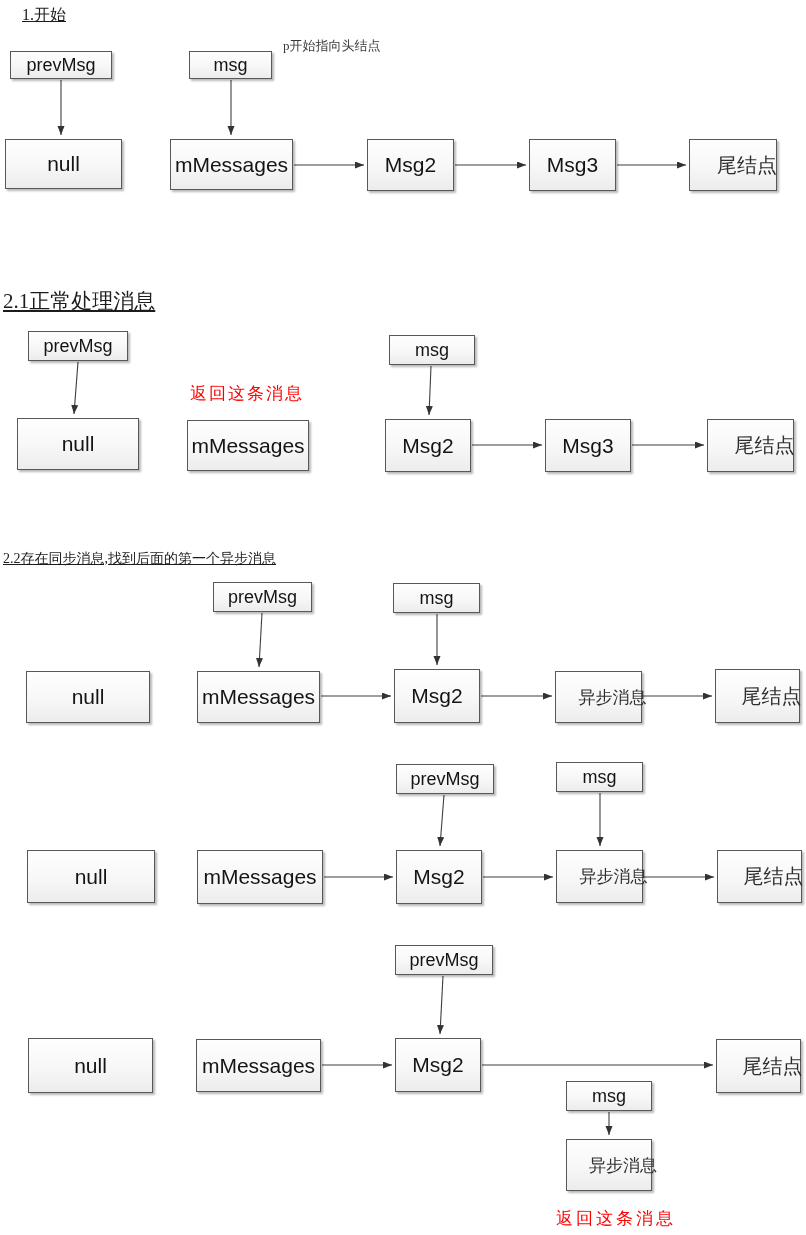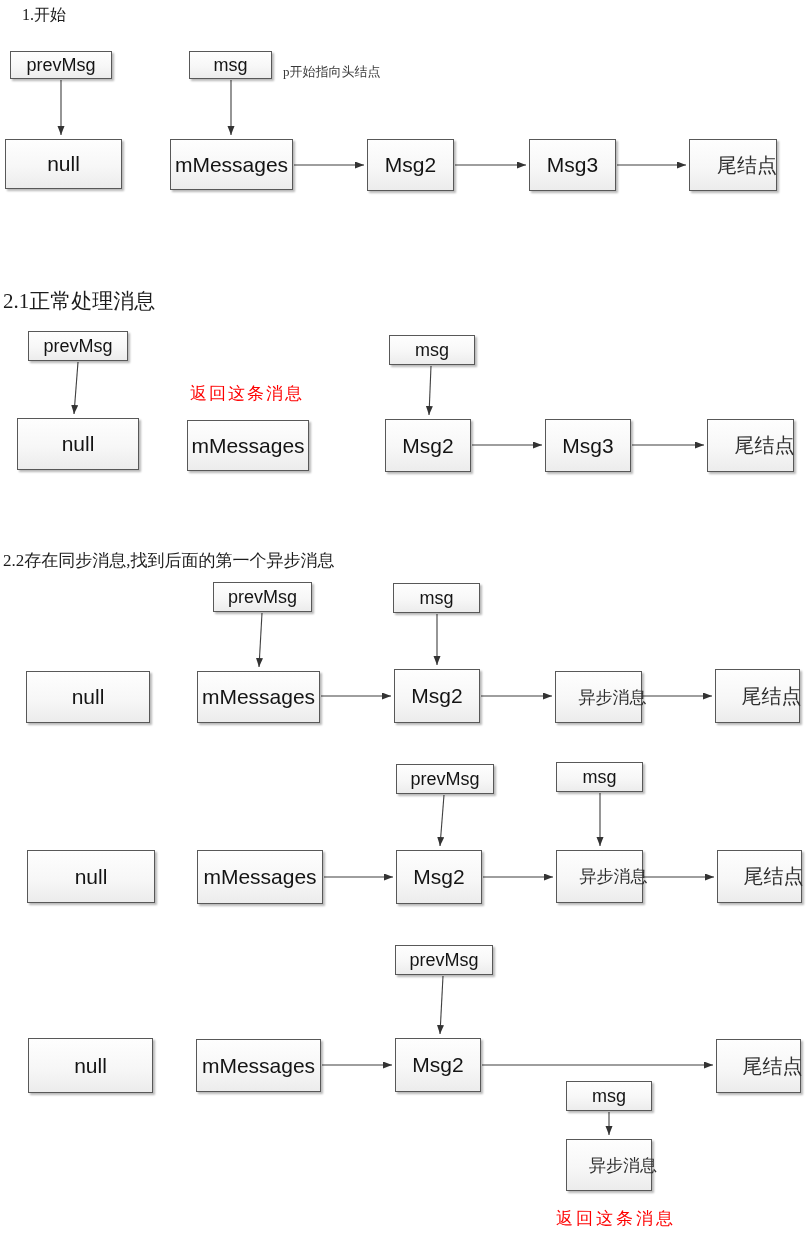--- a/index.html
+++ b/index.html
@@ -28,20 +28,21 @@
   #edge-layer line {
     stroke: #3f3f3f;
     stroke-width: 1.1;
   }
   .section-title {
     position: absolute;
     font-family: "Liberation Serif", serif;
     color: #1c1c1c;
     white-space: pre;
     line-height: 1.15;
+    text-decoration: underline;
   }
   .note {
     position: absolute;
     font-family: "Liberation Serif", serif;
     white-space: pre;
     line-height: 1.1;
   }
   .node {
     position: absolute;
     box-sizing: border-box;
@@ -89,22 +90,22 @@
       <line x1="324" y1="877" x2="393" y2="877" marker-end="url(#arrowhead)"></line>
       <line x1="483" y1="877" x2="553" y2="877" marker-end="url(#arrowhead)"></line>
       <line x1="644" y1="877" x2="714" y2="877" marker-end="url(#arrowhead)"></line>
       <line x1="443" y1="976" x2="440" y2="1034" marker-end="url(#arrowhead)"></line>
       <line x1="322" y1="1065" x2="392" y2="1065" marker-end="url(#arrowhead)"></line>
       <line x1="482" y1="1065" x2="713" y2="1065" marker-end="url(#arrowhead)"></line>
       <line x1="609" y1="1112" x2="609" y2="1135" marker-end="url(#arrowhead)"></line>
     </svg>
 <div class="section-title" style="left: 22px; top: 6px; font-size: 16px;">1.开始</div>
     <div class="section-title" style="left: 3px; top: 289px; font-size: 21px;">2.1正常处理消息</div>
-    <div class="section-title" style="left: 3px; top: 551px; font-size: 17px;">2.2存在同步消息,找到后面的第一个异步消息</div>
-    <div class="note" style="left: 283px; top: 65px; font-size: 13px; color: rgb(58, 58, 58);">p开始指向头结点</div>
+    <div class="section-title" style="left: 3px; top: 551px; font-size: 14px;">2.2存在同步消息,找到后面的第一个异步消息</div>
+    <div class="note" style="left: 283px; top: 39px; font-size: 13px; color: rgb(58, 58, 58);">p开始指向头结点</div>
     <div class="note" style="left: 190px; top: 385px; font-size: 17px; color: rgb(254, 0, 0); letter-spacing: 2px;">返回这条消息</div>
     <div class="note" style="left: 556px; top: 1210px; font-size: 17px; color: rgb(254, 0, 0); letter-spacing: 3px;">返回这条消息</div>
     <div class="node" style="left: 10px; top: 51px; width: 102px; height: 28px; font-size: 18px;">prevMsg</div>
     <div class="node" style="left: 189px; top: 51px; width: 83px; height: 28px; font-size: 18px;">msg</div>
     <div class="node" style="left: 5px; top: 139px; width: 117px; height: 50px; font-size: 21px;">null</div>
     <div class="node" style="left: 170px; top: 139px; width: 123px; height: 51px; font-size: 21px;">mMessages</div>
     <div class="node" style="left: 367px; top: 139px; width: 87px; height: 52px; font-size: 21px;">Msg2</div>
     <div class="node" style="left: 529px; top: 139px; width: 87px; height: 52px; font-size: 21px;">Msg3</div>
     <div class="node cjk" style="left: 689px; top: 139px; width: 88px; height: 52px; font-size: 20px;">尾结点</div>
     <div class="node" style="left: 28px; top: 331px; width: 100px; height: 30px; font-size: 18px;">prevMsg</div>

